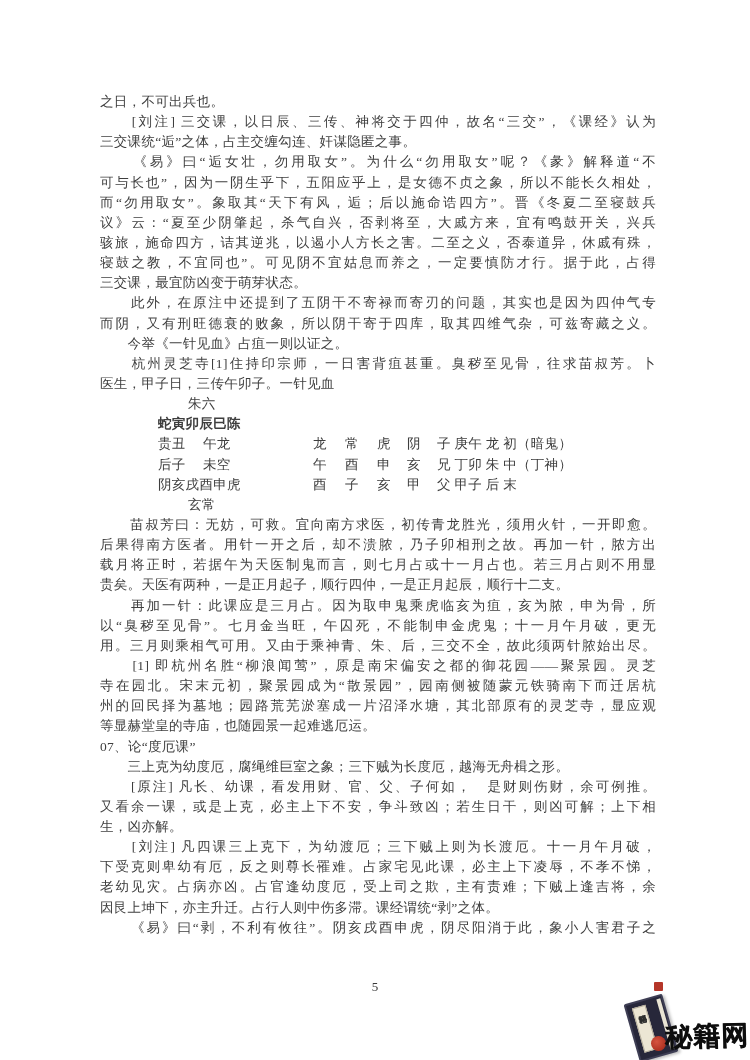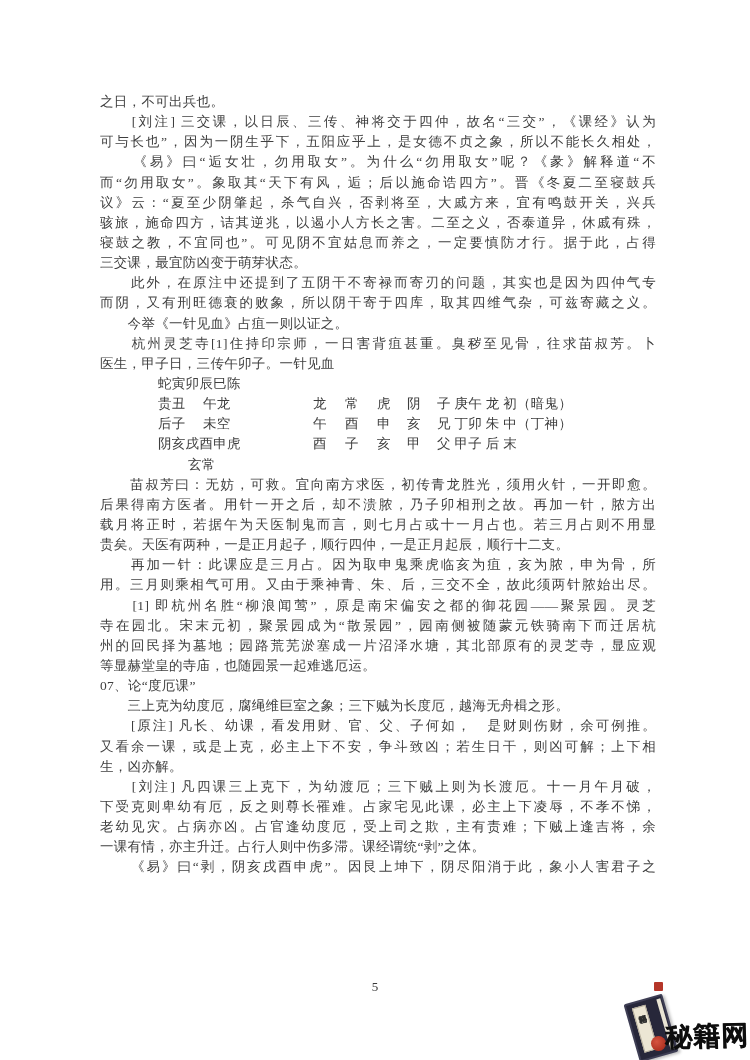--- a/index.html
+++ b/index.html
@@ -12,21 +12,21 @@
     position:absolute;left:100px;top:92px;width:556px;
     color:#3e3e3e;font-size:13.5px;
   }
   .line{
     height:20.15px;line-height:20.15px;
     text-align:justify;text-align-last:left;
     letter-spacing:0.3px;
   }
   .line.fill{text-align-last:justify;}
   .cap-inner{padding-left:88px;text-align:left;text-align-last:left;}
-  .cap-outer{padding-left:58px;text-align:right;text-align-last:left;}
+  .cap-outer{padding-left:58px;text-align:right;text-align-last:left;font-weight:bold;}
   .plate-row{position:relative;}
   .pl{position:absolute;top:0;white-space:nowrap;}
   .pl1{left:58px;}
   .pl2{left:103px;}
   .pm0{left:213px;}
   .pm1{left:245px;}
   .pm2{left:277px;}
   .pm3{left:307px;}
   .pr0{left:337px;}
   .page-number{
@@ -62,32 +62,34 @@
     text-shadow:0.5px 0.5px 0 #111;white-space:nowrap;
   }
 </style>
 </head>
 <body>
 
 <div class="page">
   <div class="doc-body">
       <div class="line">之日，不可出兵也。</div>
       <div class="line fill">　　[刘注] 三交课，以日辰、三传、神将交于四仲，故名“三交”，《课经》认为</div>
+      <div class="line">三交课统“逅”之体，占主交缠勾连、奸谋隐匿之事。</div>
+      <div class="line fill">　　《易》曰“逅女壮，勿用取女”。为什么“勿用取女”呢？《彖》解释道“不</div>
       <div class="line fill">可与长也”，因为一阴生乎下，五阳应乎上，是女德不贞之象，所以不能长久相处，</div>
-      <div class="line fill">　　《易》曰“逅女壮，勿用取女”。为什么“勿用取女”呢？《彖》解释道“不</div>
       <div class="line fill">而“勿用取女”。象取其“天下有风，逅；后以施命诰四方”。晋《冬夏二至寝鼓兵</div>
       <div class="line fill">议》云：“夏至少阴肇起，杀气自兴，否剥将至，大戚方来，宜有鸣鼓开关，兴兵</div>
       <div class="line fill">骇旅，施命四方，诘其逆兆，以遏小人方长之害。二至之义，否泰道异，休戚有殊，</div>
       <div class="line fill">寝鼓之教，不宜同也”。可见阴不宜姑息而养之，一定要慎防才行。据于此，占得</div>
       <div class="line">三交课，最宜防凶变于萌芽状态。</div>
       <div class="line fill">　　此外，在原注中还提到了五阴干不寄禄而寄刃的问题，其实也是因为四仲气专</div>
       <div class="line fill">而阴，又有刑旺德衰的败象，所以阴干寄于四库，取其四维气杂，可兹寄藏之义。</div>
       <div class="line">　　今举《一针见血》占疽一则以证之。</div>
       <div class="line fill">　　杭州灵芝寺[1]住持印宗师，一日害背疽甚重。臭秽至见骨，往求苗叔芳。卜</div>
       <div class="line">医生，甲子日，三传午卯子。一针见血</div>
+      <div class="line cap-inner">朱六</div>
       <div class="line cap-outer">蛇寅卯辰巳陈</div>
       <div class="line plate-row">
         <span class="pl pl1">贵丑</span>
         <span class="pl pl2">午龙</span>
         <span class="pl pm0">龙</span>
         <span class="pl pm1">常</span>
         <span class="pl pm2">虎</span>
         <span class="pl pm3">阴</span>
         <span class="pl pr0">子 庚午 龙 初（暗鬼）</span>
       </div>
@@ -107,35 +109,36 @@
         <span class="pl pm2">亥</span>
         <span class="pl pm3">甲</span>
         <span class="pl pr0">父 甲子 后 末</span>
       </div>
       <div class="line cap-inner">玄常</div>
       <div class="line fill">　　苗叔芳曰：无妨，可救。宜向南方求医，初传青龙胜光，须用火针，一开即愈。</div>
       <div class="line fill">后果得南方医者。用针一开之后，却不溃脓，乃子卯相刑之故。再加一针，脓方出</div>
       <div class="line fill">载月将正时，若据午为天医制鬼而言，则七月占或十一月占也。若三月占则不用显</div>
       <div class="line">贵矣。天医有两种，一是正月起子，顺行四仲，一是正月起辰，顺行十二支。</div>
       <div class="line fill">　　再加一针：此课应是三月占。因为取申鬼乘虎临亥为疽，亥为脓，申为骨，所</div>
+      <div class="line fill">以“臭秽至见骨”。七月金当旺，午囚死，不能制申金虎鬼；十一月午月破，更无</div>
       <div class="line fill">用。三月则乘相气可用。又由于乘神青、朱、后，三交不全，故此须两针脓始出尽。</div>
       <div class="line fill">　　[1] 即杭州名胜“柳浪闻莺”，原是南宋偏安之都的御花园——聚景园。灵芝</div>
       <div class="line fill">寺在园北。宋末元初，聚景园成为“散景园”，园南侧被随蒙元铁骑南下而迁居杭</div>
       <div class="line fill">州的回民择为墓地；园路荒芜淤塞成一片沼泽水塘，其北部原有的灵芝寺，显应观</div>
       <div class="line">等显赫堂皇的寺庙，也随园景一起难逃厄运。</div>
       <div class="line">07、论“度厄课”</div>
       <div class="line">　　三上克为幼度厄，腐绳维巨室之象；三下贼为长度厄，越海无舟楫之形。</div>
       <div class="line fill">　　[原注] 凡长、幼课，看发用财、官、父、子何如，　是财则伤财，余可例推。</div>
       <div class="line fill">又看余一课，或是上克，必主上下不安，争斗致凶；若生日干，则凶可解；上下相</div>
       <div class="line">生，凶亦解。</div>
       <div class="line fill">　　[刘注] 凡四课三上克下，为幼渡厄；三下贼上则为长渡厄。十一月午月破，</div>
       <div class="line fill">下受克则卑幼有厄，反之则尊长罹难。占家宅见此课，必主上下凌辱，不孝不悌，</div>
       <div class="line fill">老幼见灾。占病亦凶。占官逢幼度厄，受上司之欺，主有责难；下贼上逢吉将，余</div>
-      <div class="line">一课有情，亦主升迁。占行人则中伤多滞。课经谓统“剥”之体。</div>
-      <div class="line fill">　　《易》曰“剥，阴亥戌酉申虎”。因艮上坤下，阴尽阳消于此，象小人害君子之</div>
+      <div class="line">因艮上坤下，亦主升迁。占行人则中伤多滞。课经谓统“剥”之体。</div>
+      <div class="line fill">　　《易》曰“剥，不利有攸往”。阴亥戌酉申虎，阴尽阳消于此，象小人害君子之</div>
     </div>
 
   <div class="page-number">5</div>
 
   <div class="wm">
     <div class="wm-book">
       <div class="wm-book-pages"></div>
       <div class="wm-book-label">
         <span class="wm-book-label-text">秘籍网</span>
       </div>

